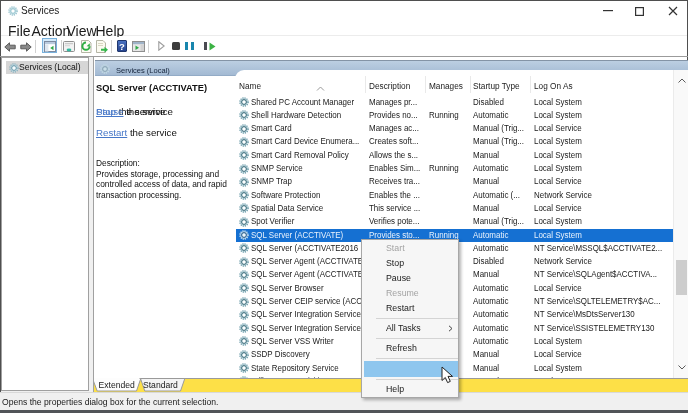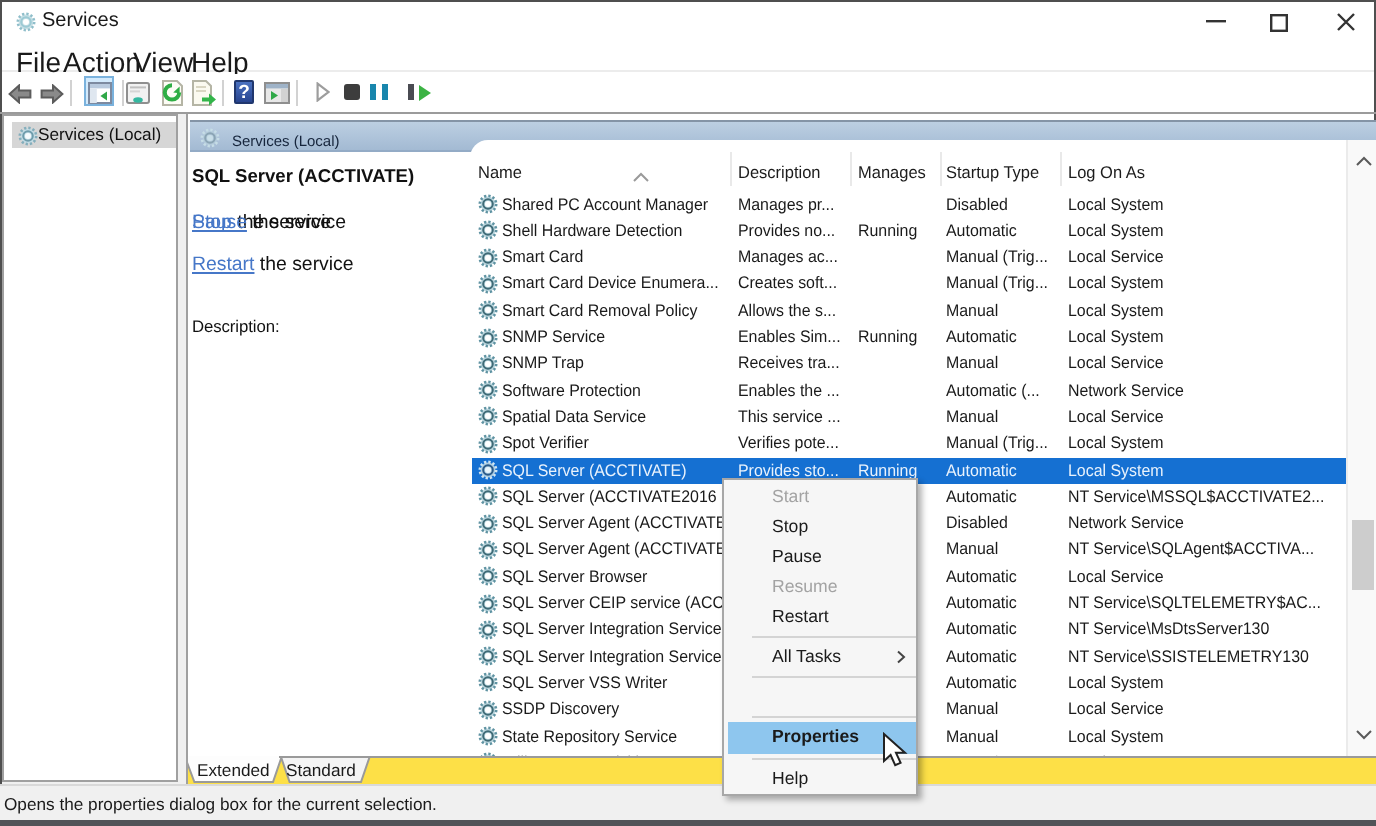--- a/index.html
+++ b/index.html
@@ -176,20 +176,21 @@
           <circle cx="5.0" cy="5.0" r="2.40" fill="none" stroke="#8aa4b4" stroke-width="1.00"></circle>
           <circle cx="5.0" cy="5.0" r="1.50" fill="#c9dfe8"></circle>
         </svg>
         <span>Services (Local)</span>
       </div>
     <div class="infoB" style="left:2px;top:26px">SQL Server (ACCTIVATE)</div>
     <div class="ilink" style="left:2px;top:49px"><a class="lnk">Stop</a> the service</div>
     <div class="ilink" style="left:2px;top:49px"><a class="lnk">Pause</a> the service</div>
     <div class="ilink" style="left:2px;top:70px"><a class="lnk">Restart</a> the service</div>
     <div class="info" style="left:2px;top:101px">Description:</div>
+    <div class="info" style="left:2px;top:111.5px;line-height:10.5px">Provides storage, processing and<br>controlled access of data, and rapid<br>transaction processing.</div>
     <div id="list">
       <div class="hdr">
         <span style="left:3.5px">Name</span>
         <svg class="abs" style="left:81px;top:6px" width="9" height="5" viewBox="0 0 9 5">
             <path d="M1,4.5 L4.5,1 L8,4.5" fill="none" stroke="#9a9a9a" stroke-width="1"></path>
           </svg>
         <span style="left:133.5px">Description</span>
         <span style="left:193.5px">Manages</span>
         <span style="left:238px">Startup Type</span>
         <span style="left:298.5px">Log On As</span>
@@ -514,23 +515,23 @@
   <div class="mi" style="top:16px">Stop</div>
   <div class="mi" style="top:31px">Pause</div>
   <div class="mi gray" style="top:46px">Resume</div>
   <div class="mi" style="top:61px">Restart</div>
   <div class="msep" style="top:78px"></div>
   <div class="mi" style="top:81px">All Tasks</div>
   <svg class="abs" style="left:86px;top:85px" width="5" height="7" viewBox="0 0 5 7">
       <path d="M1,0.8 L4,3.5 L1,6.2" fill="none" stroke="#444" stroke-width="1"></path>
     </svg>
   <div class="msep" style="top:98px"></div>
+  <div class="mi" style="top:101px">Refresh</div>
   <div class="msep" style="top:118px"></div>
   <div class="abs" style="left:2px;top:121px;width:94px;height:15.5px;background:#8ec6ee"></div>
-  <div class="mi" style="top:121px;font-weight:bold">Properties</div>
   <div class="msep" style="top:139px"></div>
   <div class="mi" style="top:141.5px">Help</div>
 </div>
 
 <svg class="abs" style="left:441px;top:366px;z-index:20" width="13" height="18" viewBox="0 0 13 18">
   <path d="M1,1 L1,14.5 L4.3,11.5 L6.6,16.6 L9.3,15.4 L7,10.4 L11.5,10.4 Z" fill="#fff" stroke="#222" stroke-width="1"></path>
   </svg>
 
 <div id="status">
     <span>Opens the properties dialog box for the current selection.</span>

